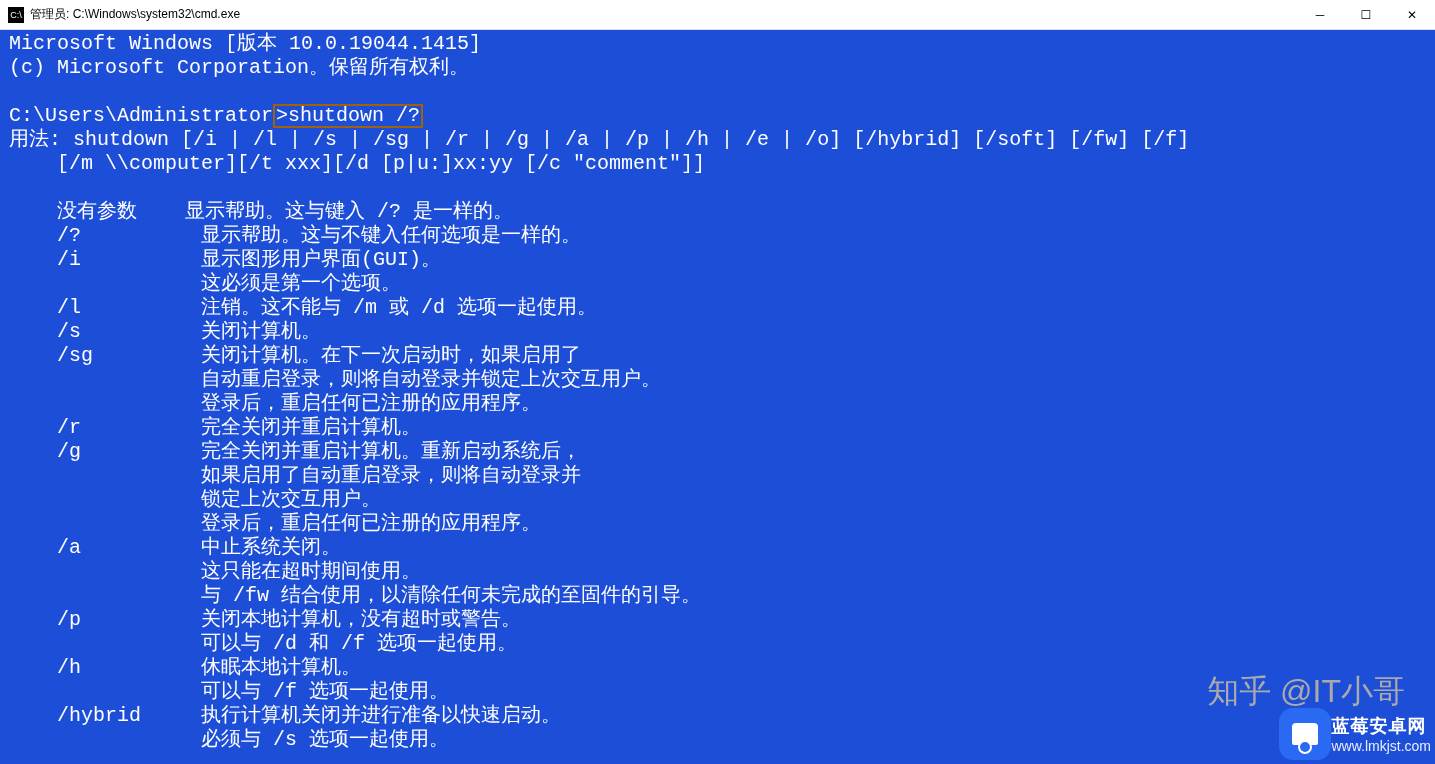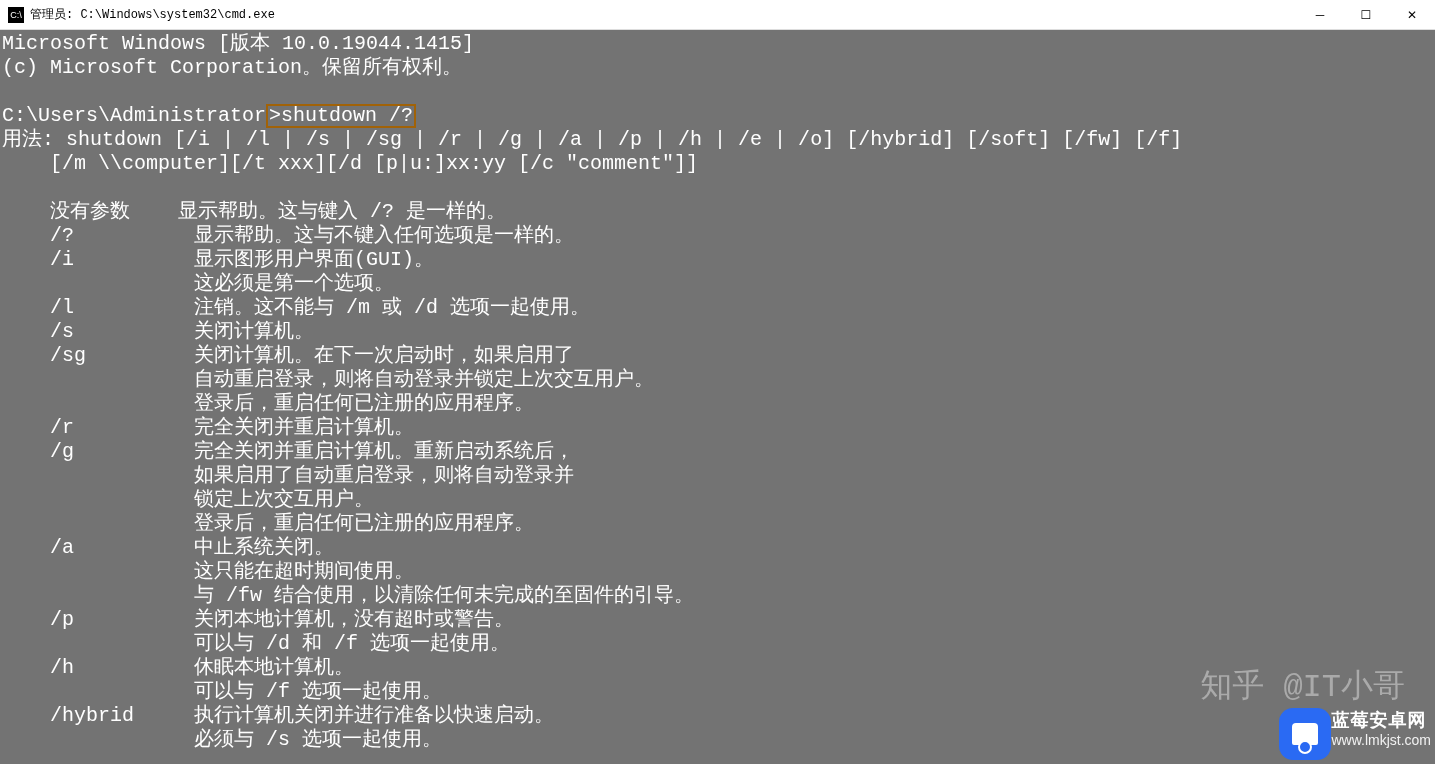--- a/index.html
+++ b/index.html
@@ -24,71 +24,72 @@
     background: #000;
     margin: 0 6px 0 8px;
     font-size: 9px;
     color: #fff;
     display: inline-flex;
     align-items: center;
     justify-content: center;
     font-family: sans-serif;
   }
   .title-text {
-    font-family: Liberation Mono, monospace;
+    font-family: Liberation Sans, sans-serif;
     font-size: 12px;
     color: #000;
     flex: 1;
   }
   .win-controls {
     display: flex;
     height: 100%;
   }
   .win-btn {
     width: 46px;
     height: 100%;
     display: flex;
     align-items: center;
     justify-content: center;
     font-family: "Segoe UI", sans-serif;
     font-size: 12px;
     color: #000;
     font-weight: 300;
   }
   .terminal {
-    background: #737373;
+    background: #1d4ed8;
     color: #fff;
     font-size: 20px;
     line-height: 24px;
-    padding: 2px 0 0 2px;
+    padding: 2px 0 0 9px;
     white-space: pre;
     position: relative;
     height: calc(100% - 30px);
   }
   .line { display: block; min-height: 24px; }
   .highlight-box {
     border: 2px solid #a16207;
     display: inline-block;
     line-height: 20px;
     padding: 0 1px;
   }
   .watermark-zhihu {
     position: absolute;
     right: 30px;
-    bottom: 56px;
+    bottom: 50px;
     color: #aaa;
-    font-family: Liberation Mono, monospace;
+    font-family: Liberation Sans, sans-serif;
     font-size: 32px;
     font-weight: 500;
   }
   .watermark-logo {
     position: absolute;
     right: 4px;
     bottom: 4px;
     display: flex;
+    align-items: center;
   }
   .logo-badge {
     width: 52px;
     height: 52px;
     background: #2a6af3;
     border-radius: 14px;
     position: relative;
     display: flex;
     align-items: center;
     justify-content: center;

